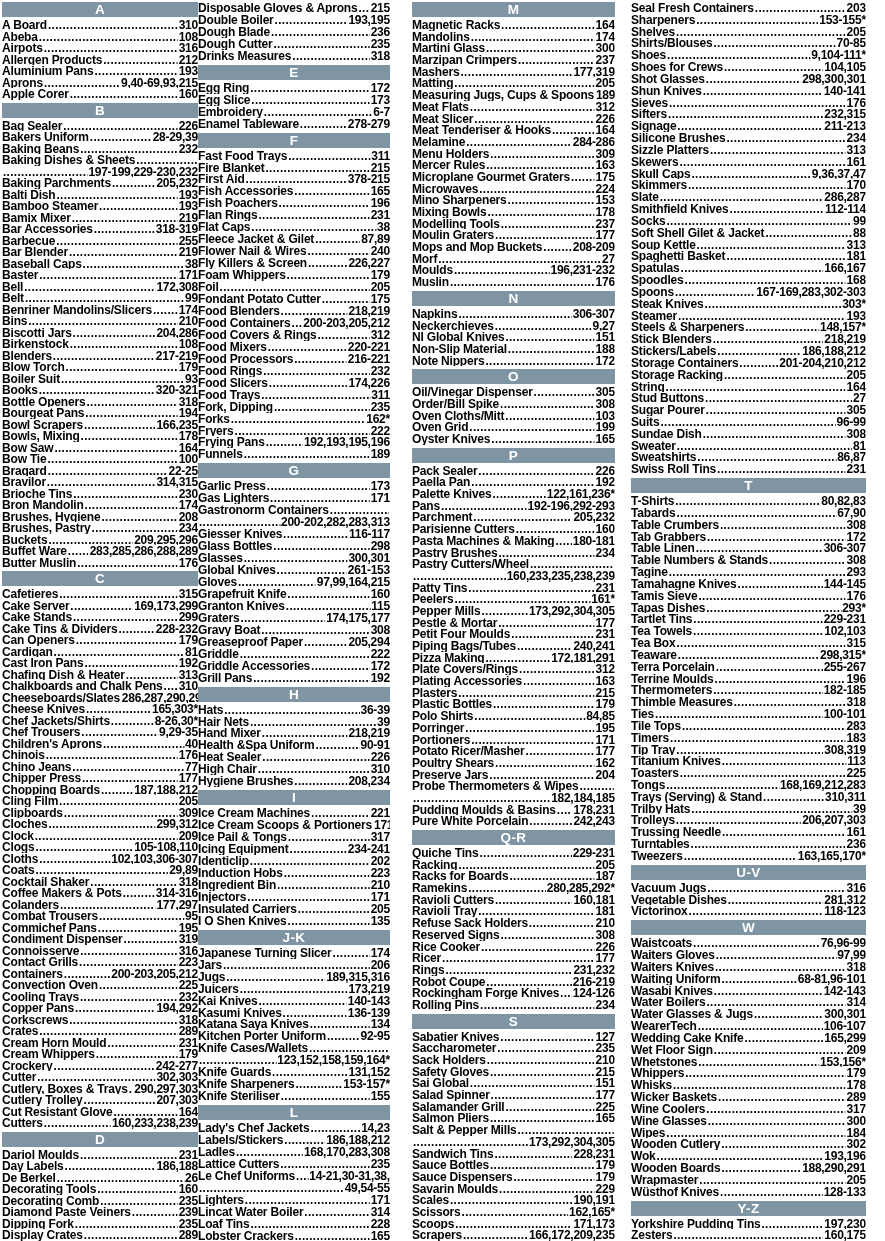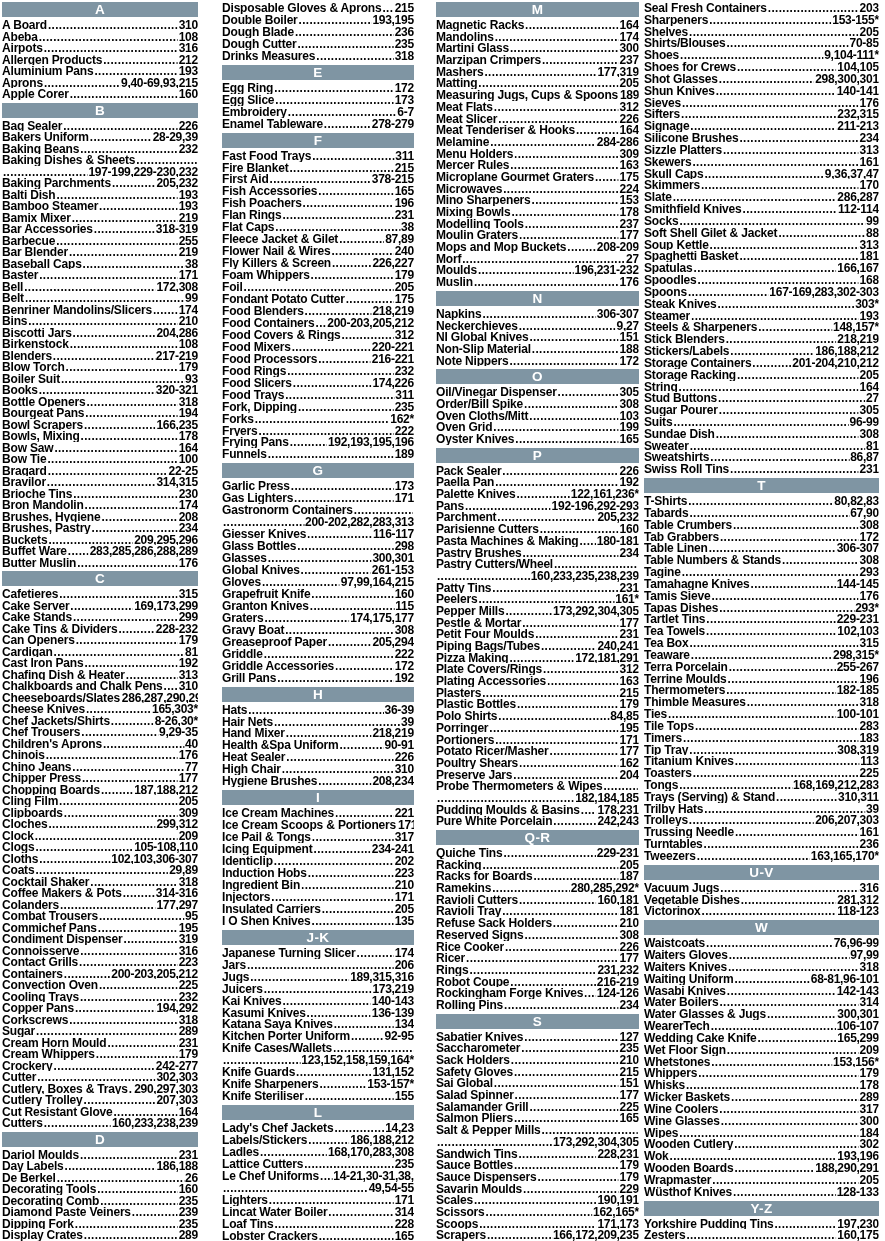--- a/index.html
+++ b/index.html
@@ -20,23 +20,23 @@
     flex-direction: row;
     width: 885px;
     height: 1241px;
     padding: 2px 0 0 0;
   }
   .index-column {
     display: flex;
     flex-direction: column;
   }
   .col-0 { width: 196px; margin-left: 2px; }
-  .col-1 { width: 192px; margin-left: 24px; }
+  .col-1 { width: 192px; }
   .col-2 { width: 203px; margin-left: 22px; }
-  .col-3 { width: 235px; margin-left: 5px; }
+  .col-3 { width: 235px; margin-left: 16px; }
 
   .section-header {
     background: #7f95a3;
     color: #ffffff;
     text-align: center;
     font-weight: bold;
     font-size: 13.5px;
     line-height: 15px;
     height: 15px;
     letter-spacing: 0.4px;
@@ -507,21 +507,21 @@
         <span class="label">Copper Pans</span>
         <span class="leader"></span>
         <span class="pages">194,292</span>
       </div>
       <div class="entry">
         <span class="label">Corkscrews</span>
         <span class="leader"></span>
         <span class="pages">318</span>
       </div>
       <div class="entry">
-        <span class="label">Sugar</span>
+        <span class="label">Crates</span>
         <span class="leader"></span>
         <span class="pages">289</span>
       </div>
       <div class="entry">
         <span class="label">Cream Horn Mould</span>
         <span class="leader"></span>
         <span class="pages">231</span>
       </div>
       <div class="entry">
         <span class="label">Cream Whippers</span>

